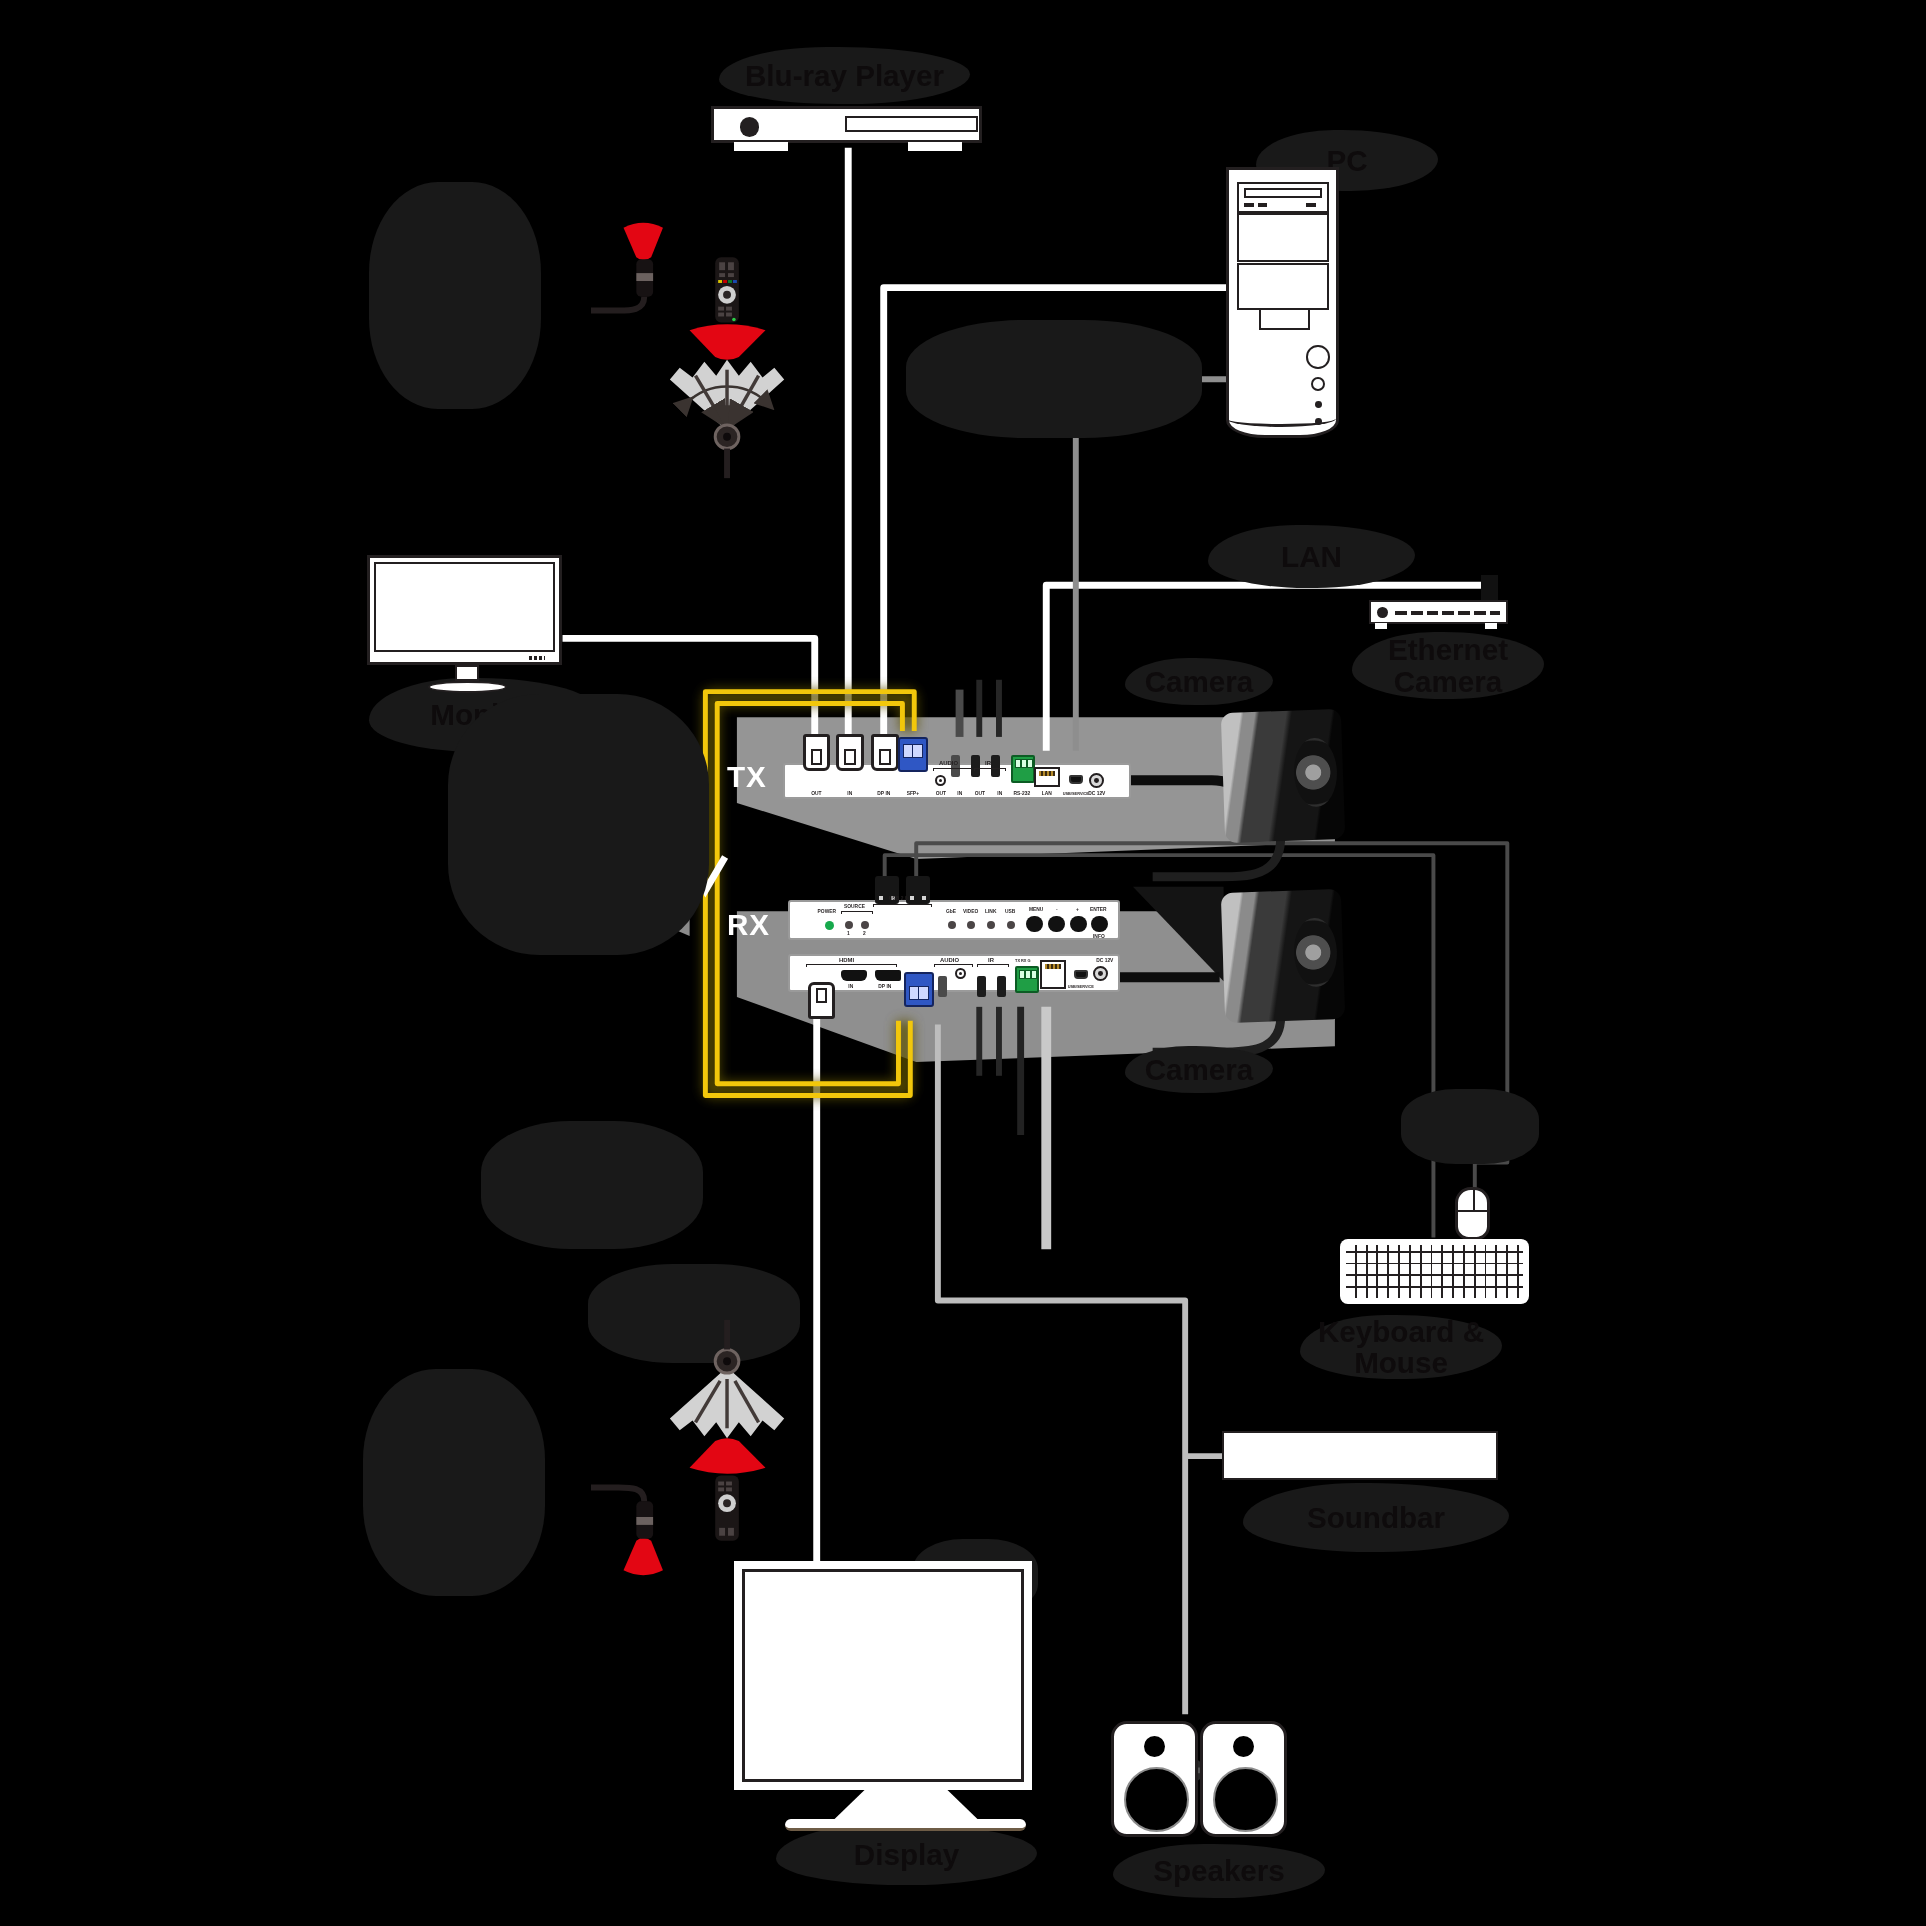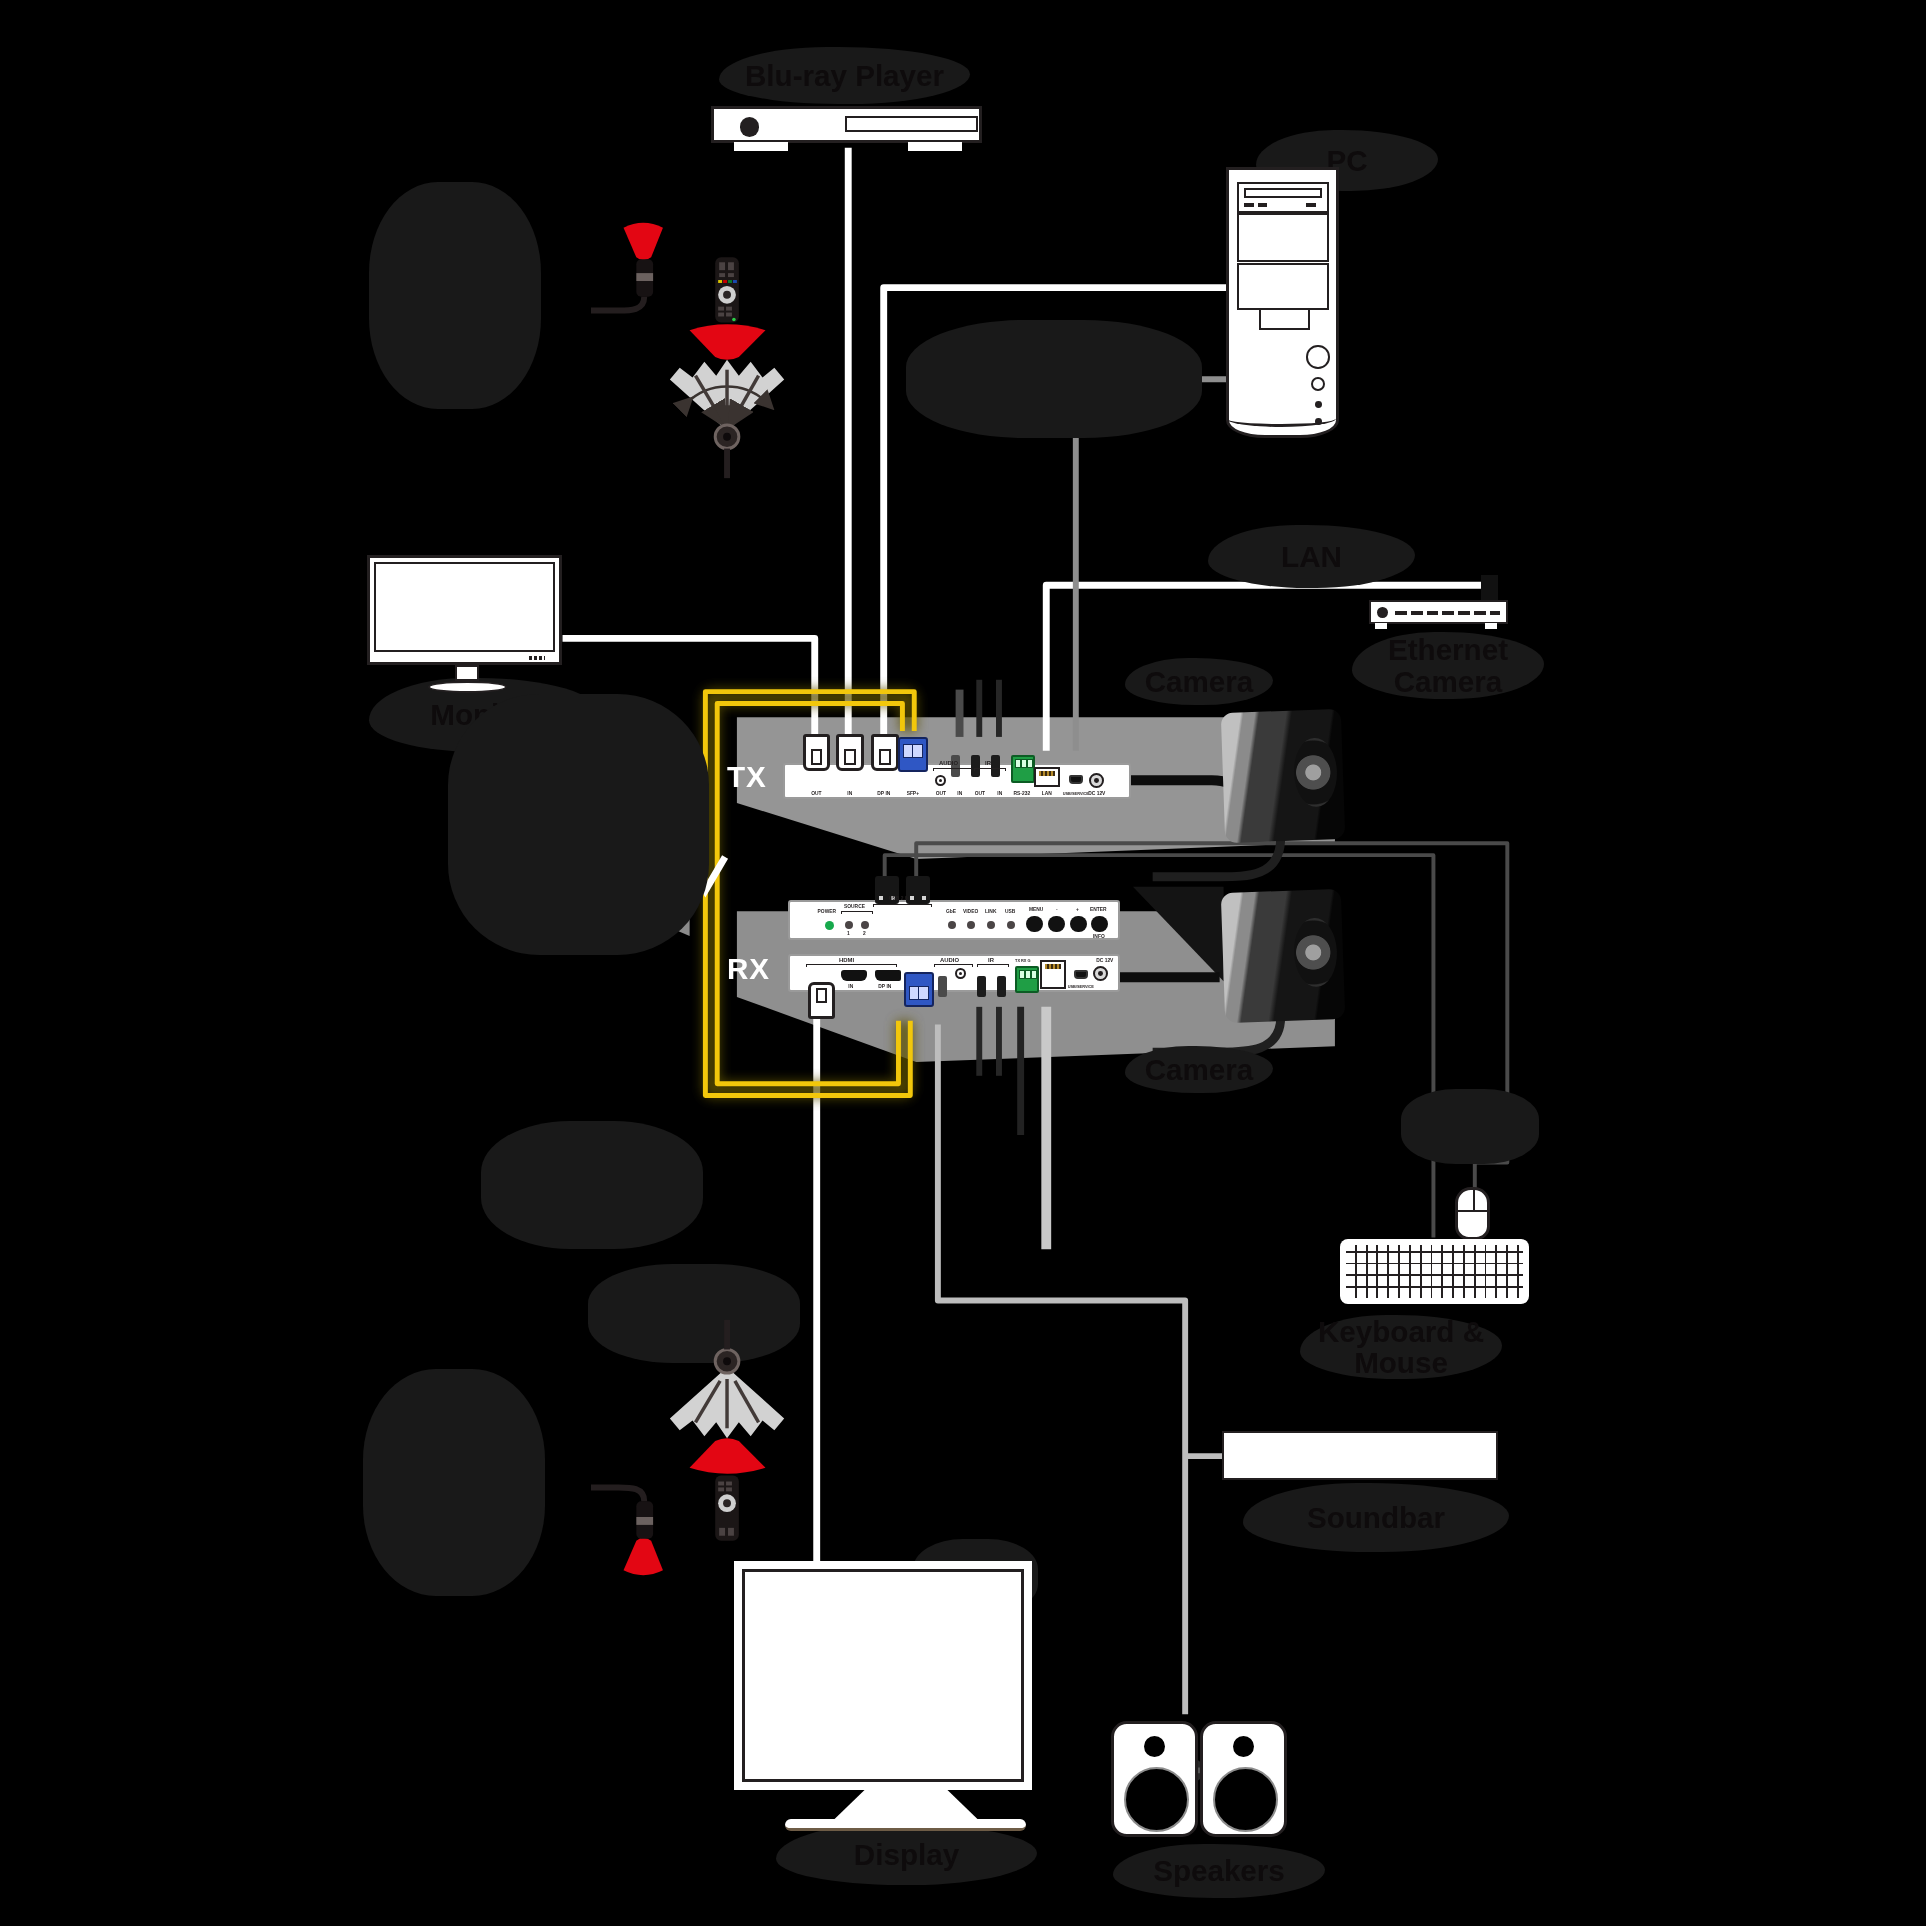--- a/index.html
+++ b/index.html
@@ -236,21 +236,21 @@
     <span class="plab" style="left:156px;bottom:1px">OUT</span>
     <span class="plab" style="left:175px;bottom:1px">IN</span>
     <span class="plab" style="left:195px;bottom:1px">OUT</span>
     <span class="plab" style="left:215px;bottom:1px">IN</span>
     <span class="plab" style="left:237px;bottom:1px">RS-232</span>
     <span class="plab" style="left:262px;bottom:1px">LAN</span>
     <span class="plab" style="left:291px;bottom:1px;font-size:3.9px">USB/SERVICE</span>
     <span class="plab" style="left:312px;bottom:1px">DC 12V</span>
   </div>
 
-  <span class="txrx" style="left:727px;top:952px">RX</span>
+  <span class="txrx" style="left:727px;top:908px">RX</span>
   <div class="unitbar" style="left:788px;top:900px;width:332px;height:40px">
     <span class="glab" style="left:27.6px;top:6.9px;font-size:4.9px">POWER</span>
     <div class="led" style="left:35px;top:18.7px;width:8.9px;height:8.9px;background:#17a94c"></div>
     <div class="bracket" style="left:51px;top:8.9px;width:31.5px"></div>
     <span class="glab" style="left:54px;top:2px;font-size:4.9px">SOURCE</span>
     <div class="led" style="left:55px;top:18.7px;width:7.9px;height:7.9px;background:#4b4546"></div>
     <div class="led" style="left:71px;top:18.7px;width:7.9px;height:7.9px;background:#4b4546"></div>
     <span class="glab" style="left:57px;top:28.6px;font-size:4.9px">1</span>
     <span class="glab" style="left:73px;top:28.6px;font-size:4.9px">2</span>
 

